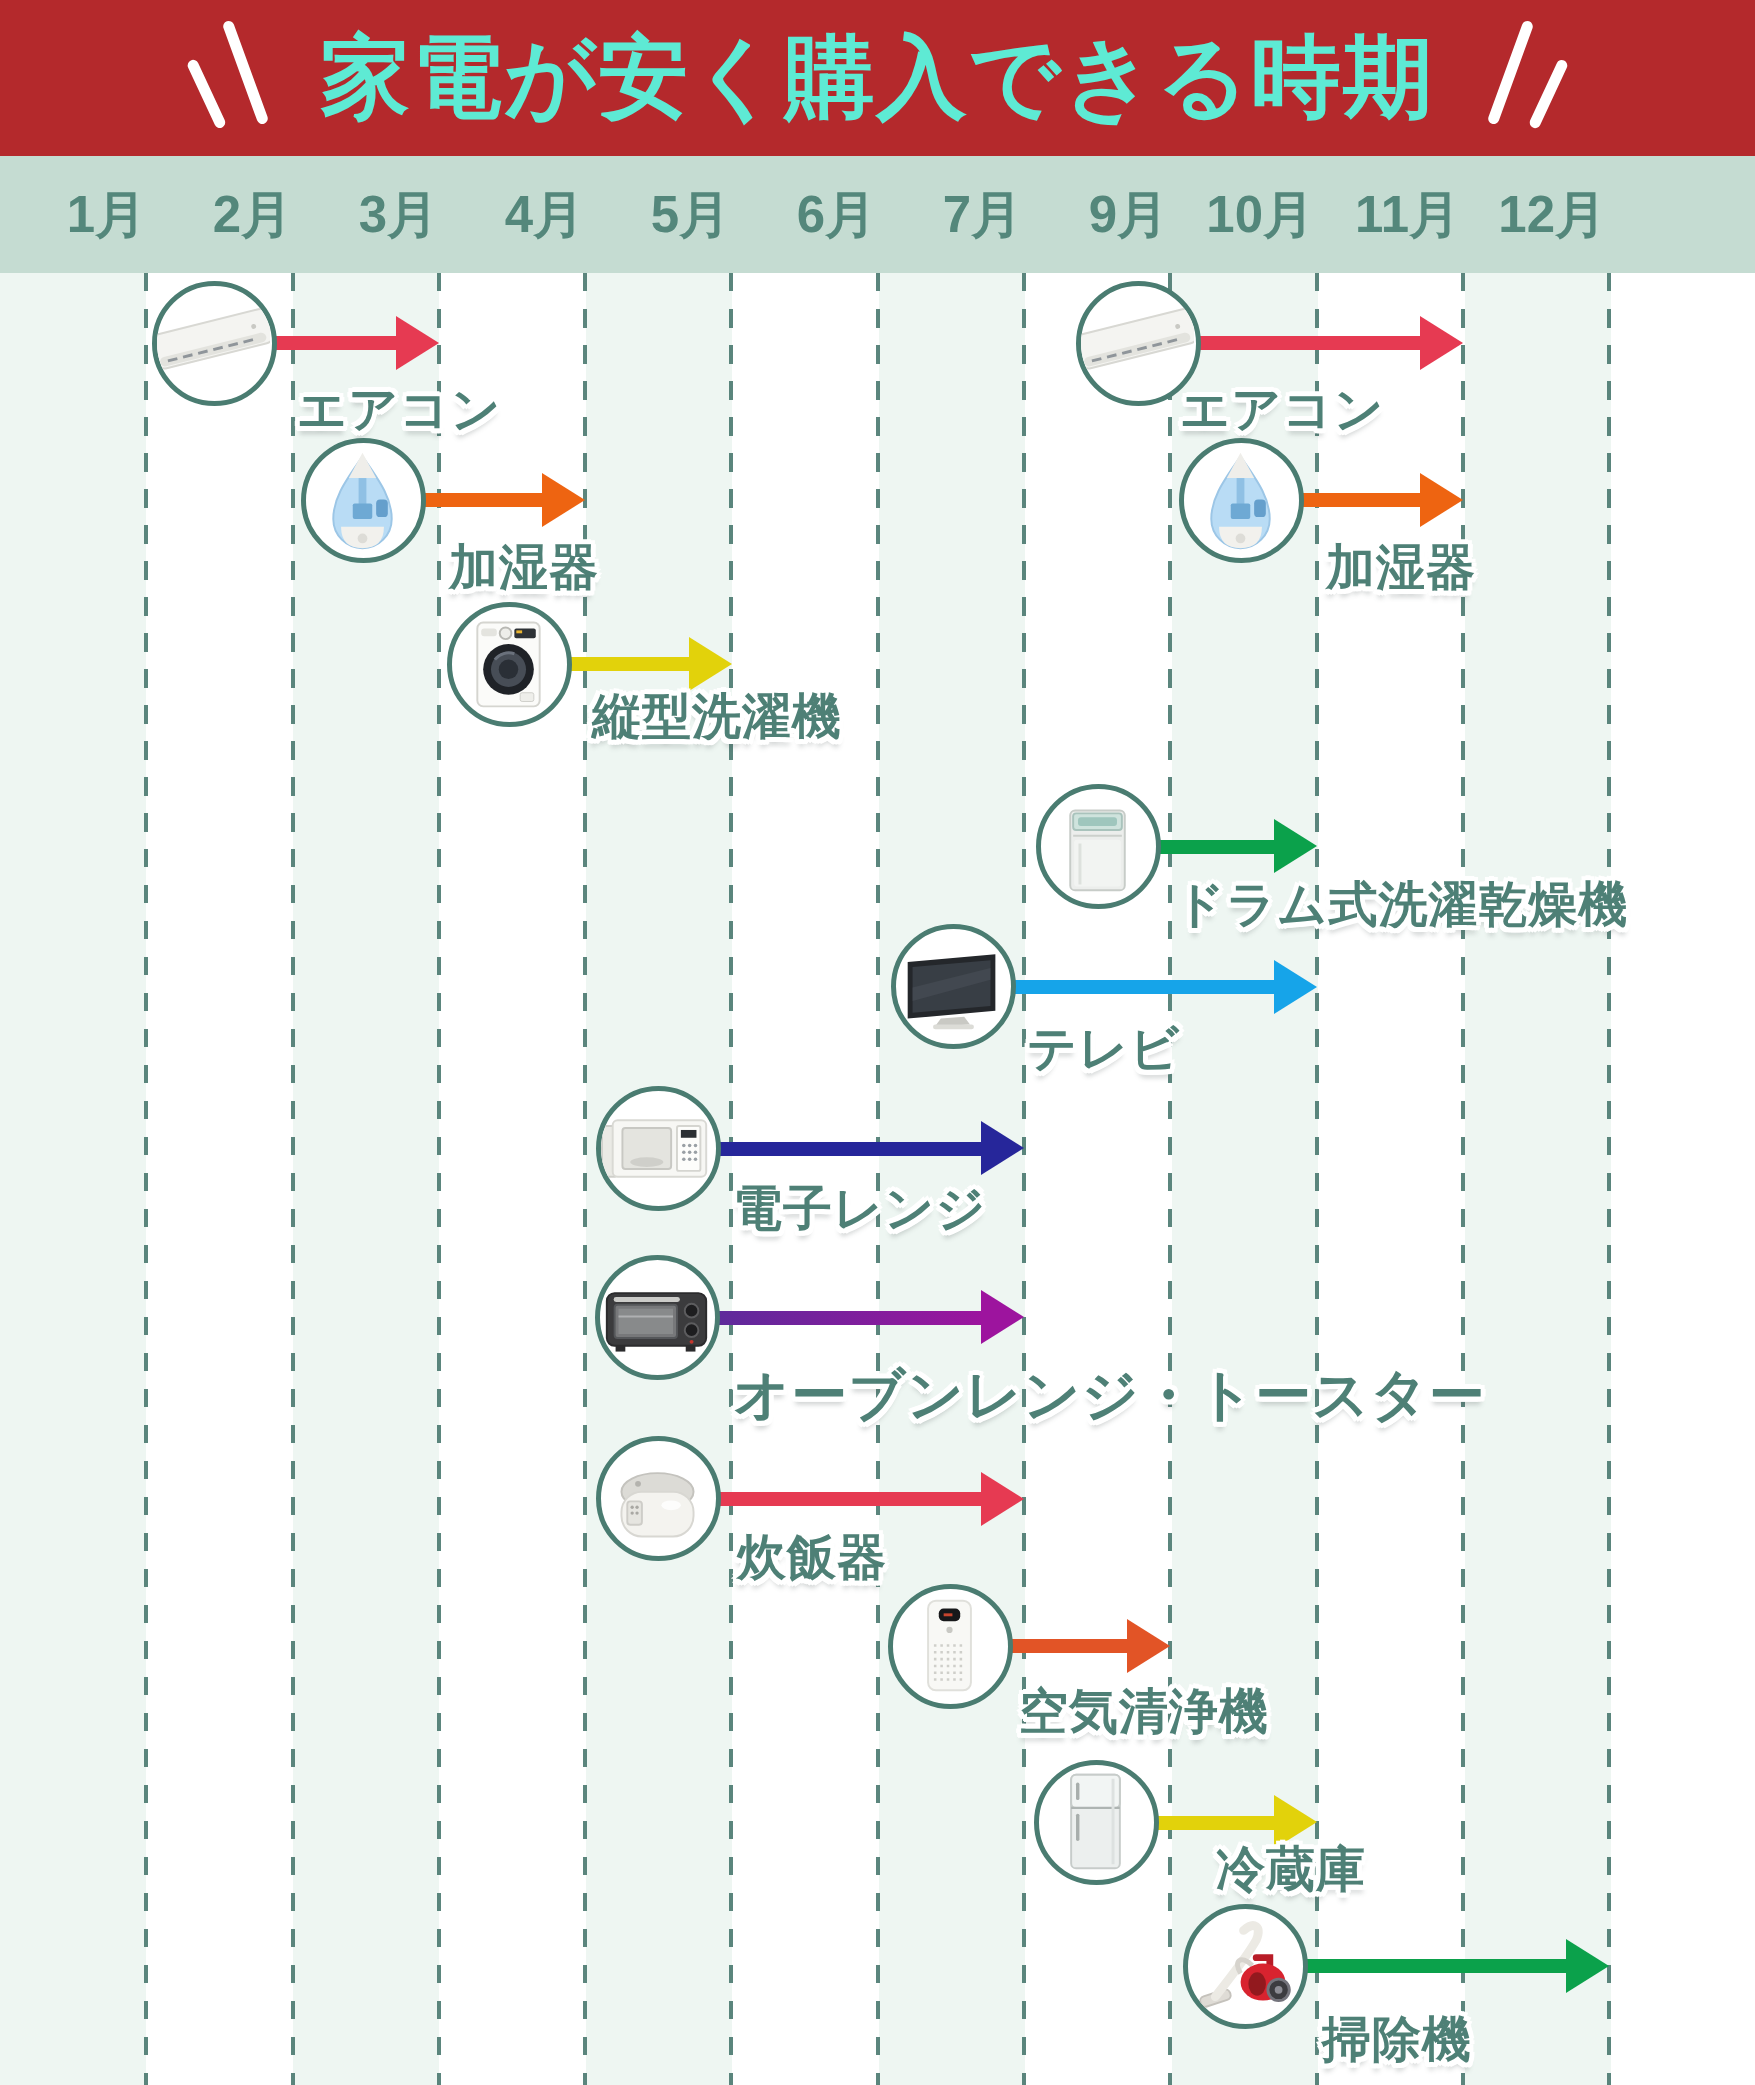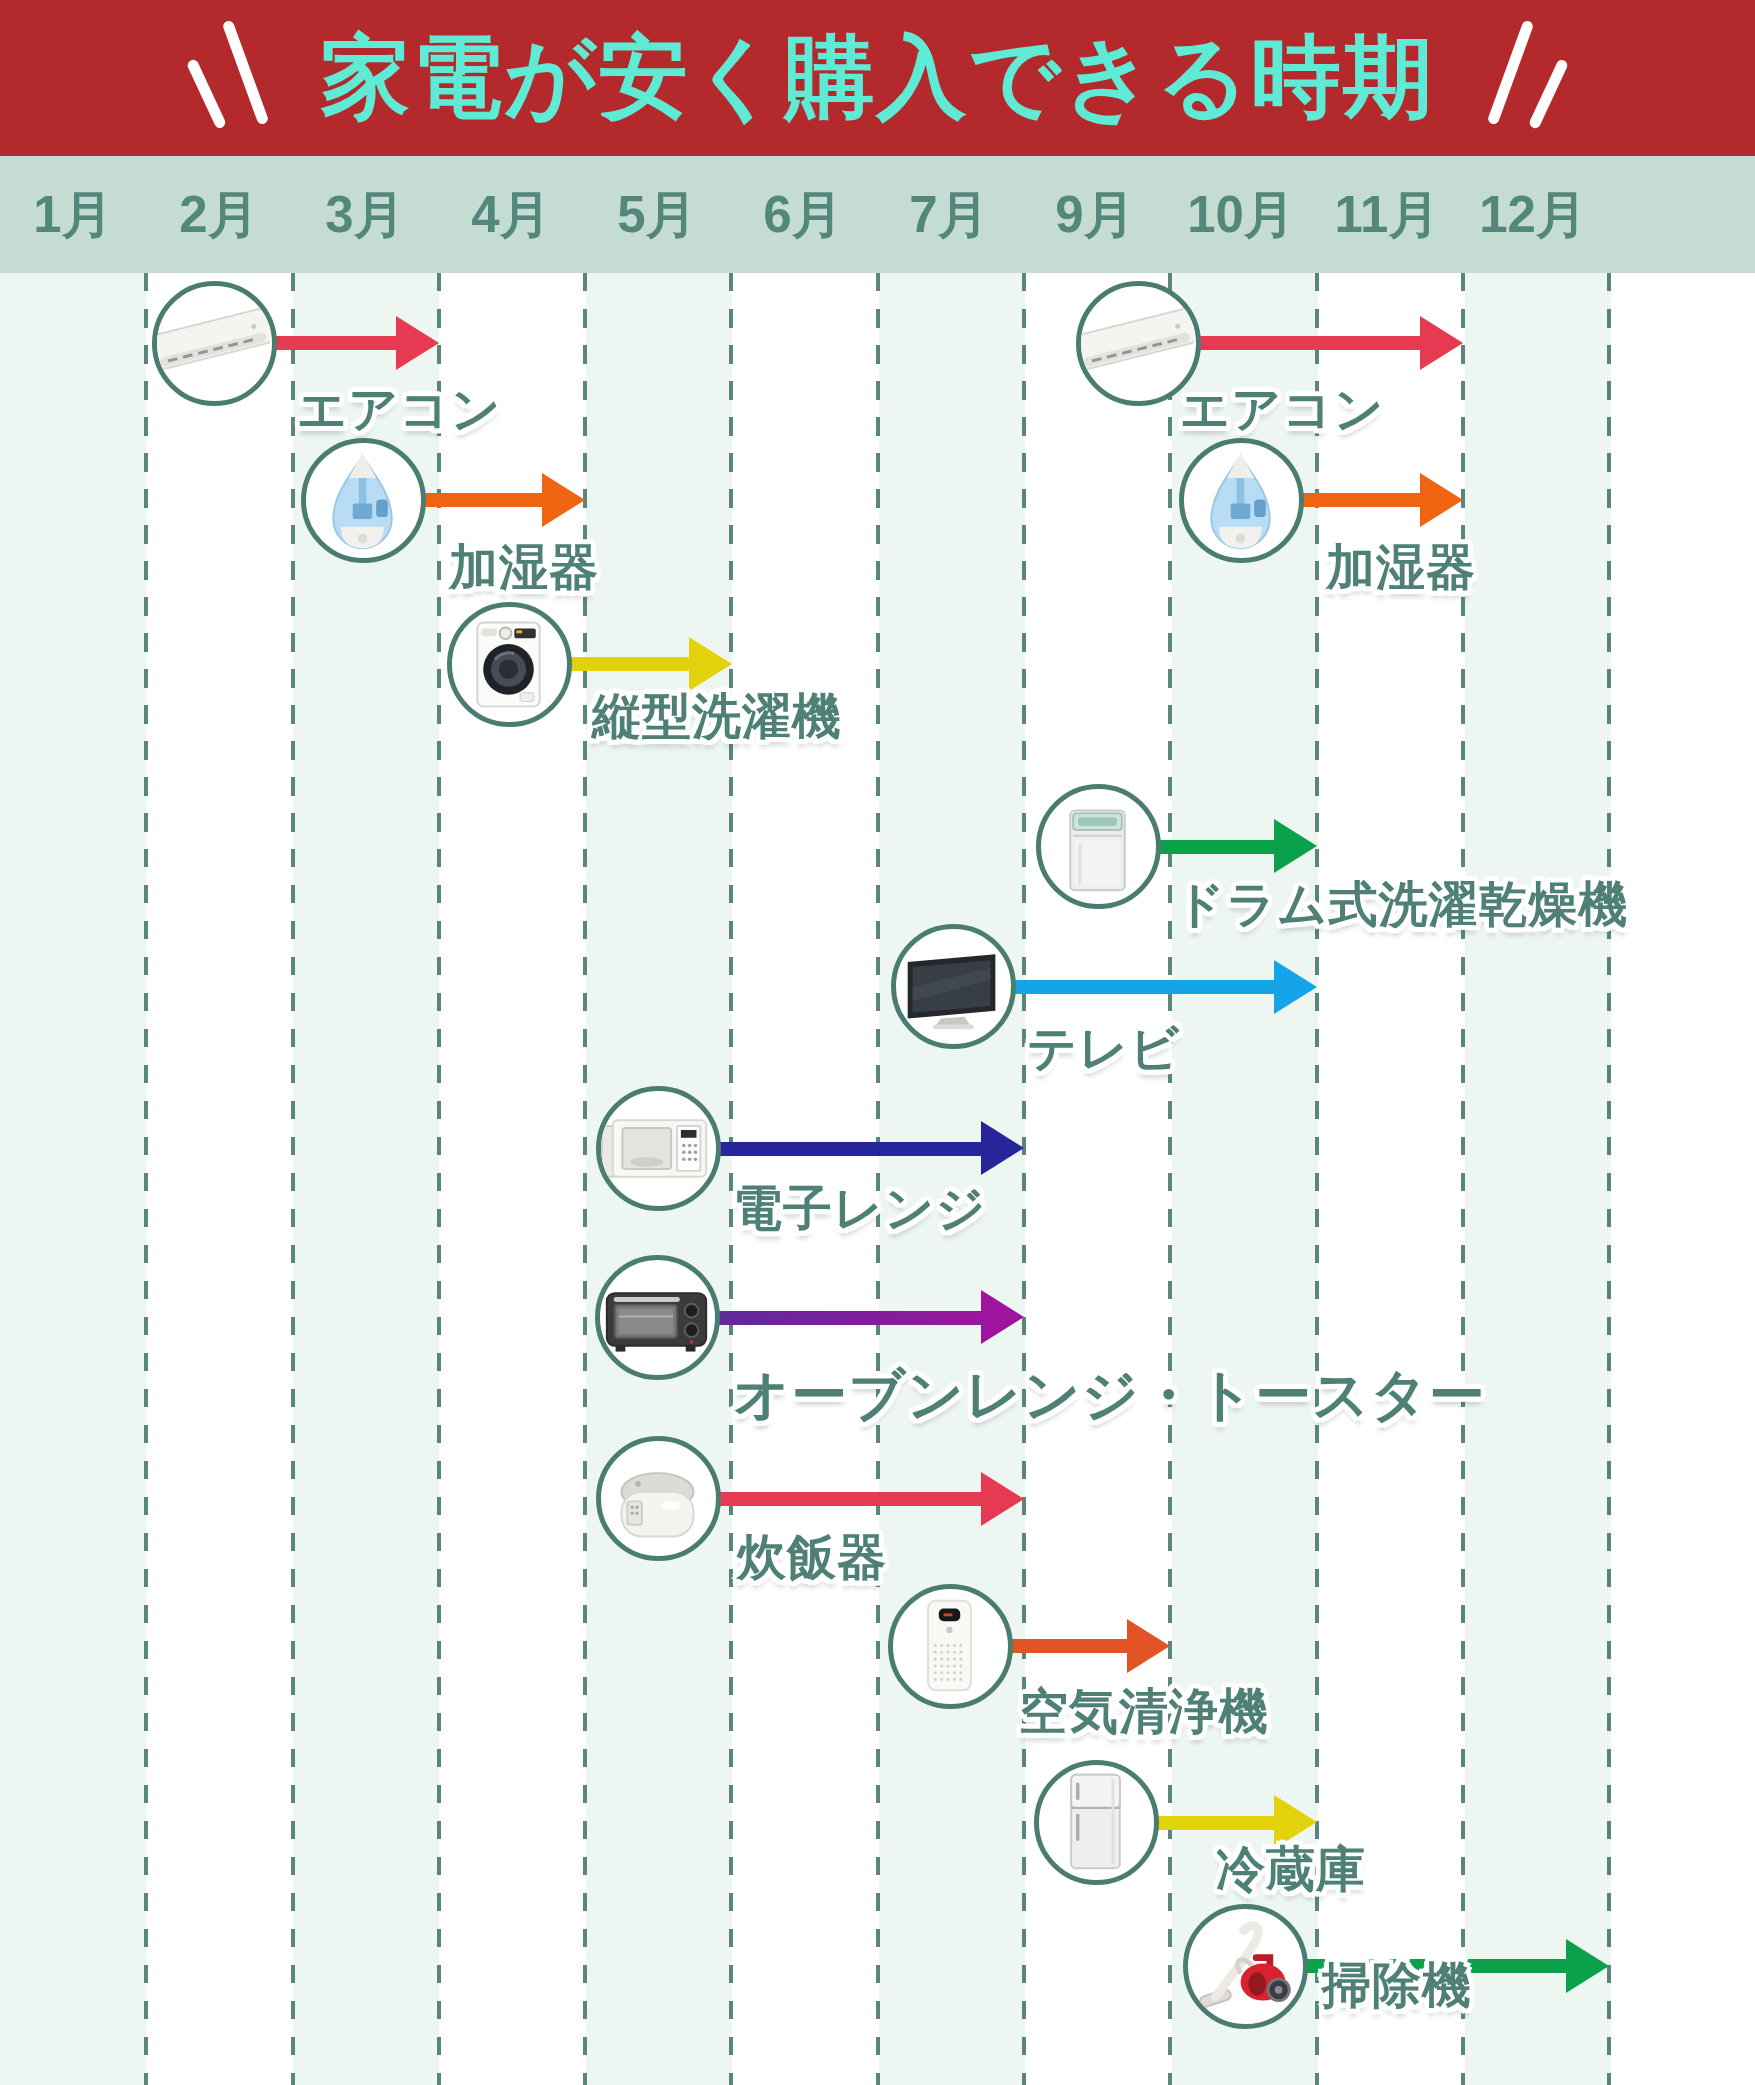--- a/index.html
+++ b/index.html
@@ -10,21 +10,21 @@
   .title{margin:0;width:1755px;text-align:center;line-height:154px;font-size:90px;font-weight:800;
          color:#5eead4;letter-spacing:2px;white-space:nowrap;}
   .slash{position:absolute;width:10.7px;background:#fff;border-radius:5.9px;}
   .sl-l1{left:201px;top:57px;height:74px;transform:rotate(-25deg);}
   .sl-l2{left:240px;top:17.6px;height:109px;transform:rotate(-20deg);}
   .sl-r1{left:1505px;top:17.6px;height:109px;transform:rotate(20deg);}
   .sl-r2{left:1543px;top:57px;height:74px;transform:rotate(25deg);}
 
   
   .months{position:absolute;top:156px;left:0;width:1755px;height:117px;background:var(--band-green,#c5dcd2);display:flex;}
-  .month-cell{width:146px;text-align:center;line-height:117px;font-size:51px;font-weight:800;
+  .month-cell{width:146px;text-align:right;line-height:117px;font-size:51px;font-weight:800;
               color:var(--month-text,#54877b);}
 
   
   .chart{position:absolute;top:273px;left:0;width:1755px;height:1812px;overflow:hidden;
          background:repeating-linear-gradient(to right,var(--column-green,#eef6f2) 0 146px,#ffffff 146px 293px);}
   .vline{position:absolute;top:0;height:100%;width:3.9px;z-index:1;opacity:.92;
          background:repeating-linear-gradient(to bottom,var(--line-teal,#4d7b72) 0 18.5px,transparent 18.5px 36px);}
 
   .icon-circle{position:absolute;width:125px;height:125px;box-sizing:border-box;border:5.9px solid var(--ring-teal,#4a7c71);
                border-radius:50%;background:#fff;overflow:hidden;z-index:3;}
@@ -289,16 +289,16 @@
           <path d="M66 58 C54 46 46 54 54 66" stroke="#d6d3cd" stroke-width="5" fill="none"></path>
           <path d="M70 50 h14 v9" stroke="#b81c27" stroke-width="7" fill="none" stroke-linecap="round"></path>
           <ellipse cx="77" cy="75" rx="23" ry="19" fill="#d8232f"></ellipse>
           <ellipse cx="71" cy="77" rx="9" ry="12" fill="#5a1310" opacity="0.55"></ellipse>
           <circle cx="93" cy="83" r="11" fill="#3c3c40" stroke="#74747c" stroke-width="3"></circle>
           <circle cx="93" cy="83" r="4" fill="#8d8d95"></circle>
         </svg>
       </div>
       <div class="arrow-shaft" style="left: 1306px; top: 1686px; width: 266px; background: rgb(11, 161, 75);"></div>
       <div class="arrow-head" style="left: 1566px; top: 1666px; border-left-color: rgb(11, 161, 75);"></div>
-      <div class="item-label" style="left: 1322px; top: 1684px;">掃除機</div>
+      <div class="item-label" style="left: 1322px; top: 1738px;">掃除機</div>
     </div>
 </div>
 
 
 </body></html>

